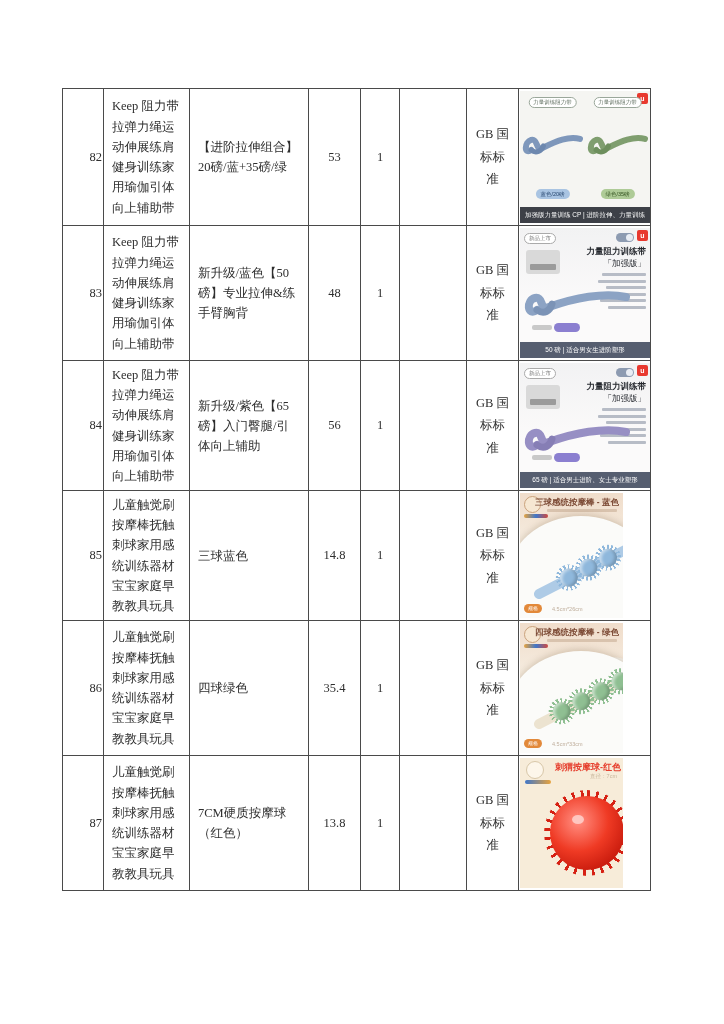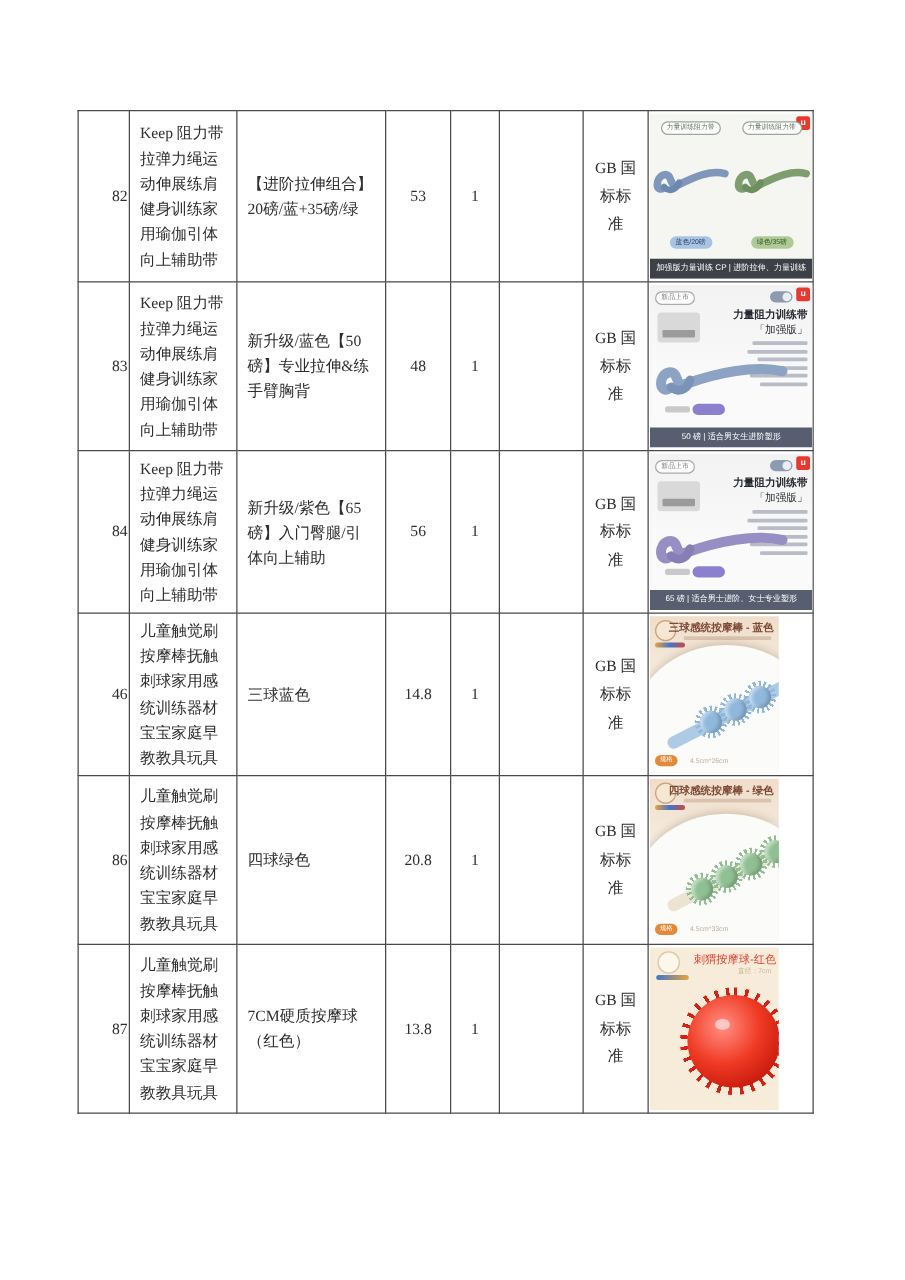--- a/index.html
+++ b/index.html
@@ -70,21 +70,21 @@
   .tball .sp{position:absolute;inset:0;border-radius:50%;background:repeating-conic-gradient(var(--c) 0 9deg,transparent 9deg 21deg);}
   .tball .co{position:absolute;inset:4px;border-radius:50%;background:var(--c);box-shadow:inset -2px -2px 3px rgba(0,0,0,.18),inset 2px 2px 3px rgba(255,255,255,.5);}
   .specpill{position:absolute;left:4px;bottom:5px;background:#e2893a;color:#fff;font-size:5px;line-height:9px;
             border-radius:5px;padding:0 4px;}
   .specnote{position:absolute;left:32px;bottom:6px;font-size:5.5px;color:#bfae9c;white-space:nowrap;}
   
   .pimg-ball{background:#f7ecd9;}
   .blogo{position:absolute;top:3px;left:6px;width:16px;height:16px;border-radius:50%;background:#fdf6ea;border:1px solid #d8c7a8;}
   .blogo::after{content:"";position:absolute;left:-2px;top:18px;width:26px;height:4px;border-radius:2px;
                background:linear-gradient(90deg,#3f76c9,#e8a33d);}
-  .btitle{position:absolute;top:3px;right:2px;font-size:9px;font-weight:normal;color:#e6402f;white-space:nowrap;}
+  .btitle{position:absolute;top:3px;right:2px;font-size:9px;font-weight:bold;color:#e6402f;white-space:nowrap;}
   .bsub{position:absolute;top:15px;right:6px;font-size:5.5px;color:#c9b79d;white-space:nowrap;}
   .spikes{position:absolute;left:24px;top:32px;width:86px;height:86px;border-radius:50%;
           background:repeating-conic-gradient(#d62114 0 4deg,transparent 4deg 13deg);}
   .ball{position:absolute;inset:6px;border-radius:50%;
         background:radial-gradient(circle at 38% 34%,#ff8476 6%,#ef3a24 45%,#c01408 85%);}
   .ball::after{content:"";position:absolute;left:30%;top:26%;width:12px;height:9px;border-radius:50%;background:rgba(255,255,255,.55);}
 </style>
 </head>
 <body>
 
@@ -198,21 +198,21 @@
             <path d="M15 38 C5 45 4 28 13 26 C22 24 17 39 27 35 C52 26 82 20 104 25" fill="none" stroke="#978fc4" stroke-width="8" stroke-linecap="round"></path>
             <path d="M15 38 C22 43 28 39 30 32" fill="none" stroke="#867eb5" stroke-width="7" stroke-linecap="round"></path>
           </svg>
           <span class="ppill"></span>
           <div class="banner navy">65 磅 | 适合男士进阶、女士专业塑形</div>
         </div>
       </td>
     </tr>
 
     <tr class="h3">
-      <td class="c-no">46</td>
+      <td class="c-no">85</td>
       <td class="c-name">儿童触觉刷按摩棒抚触刺球家用感统训练器材宝宝家庭早教教具玩具</td>
       <td class="c-spec">三球蓝色</td>
       <td class="c-num">14.8</td>
       <td class="c-num">1</td>
       <td class="c-num"></td>
       <td class="c-gb">GB 国标标准</td>
       <td class="c-img">
         <div class="pimg pimg-roller">
           <span class="rlogo"></span>
           <div class="rtitle">三球感统按摩棒 - 蓝色</div>
@@ -237,21 +237,21 @@
           <span class="specpill">规格</span>
           <span class="specnote">4.5cm*26cm</span>
         </div>
       </td>
     </tr>
 
     <tr class="h4">
       <td class="c-no">86</td>
       <td class="c-name">儿童触觉刷按摩棒抚触刺球家用感统训练器材宝宝家庭早教教具玩具</td>
       <td class="c-spec">四球绿色</td>
-      <td class="c-num">20.8</td>
+      <td class="c-num">35.4</td>
       <td class="c-num">1</td>
       <td class="c-num"></td>
       <td class="c-gb">GB 国标标准</td>
       <td class="c-img">
         <div class="pimg pimg-roller">
           <span class="rlogo"></span>
           <div class="rtitle">四球感统按摩棒 - 绿色</div>
           <div class="rsub"></div>
           <div class="disc2"></div>
           <div class="disc"></div>

